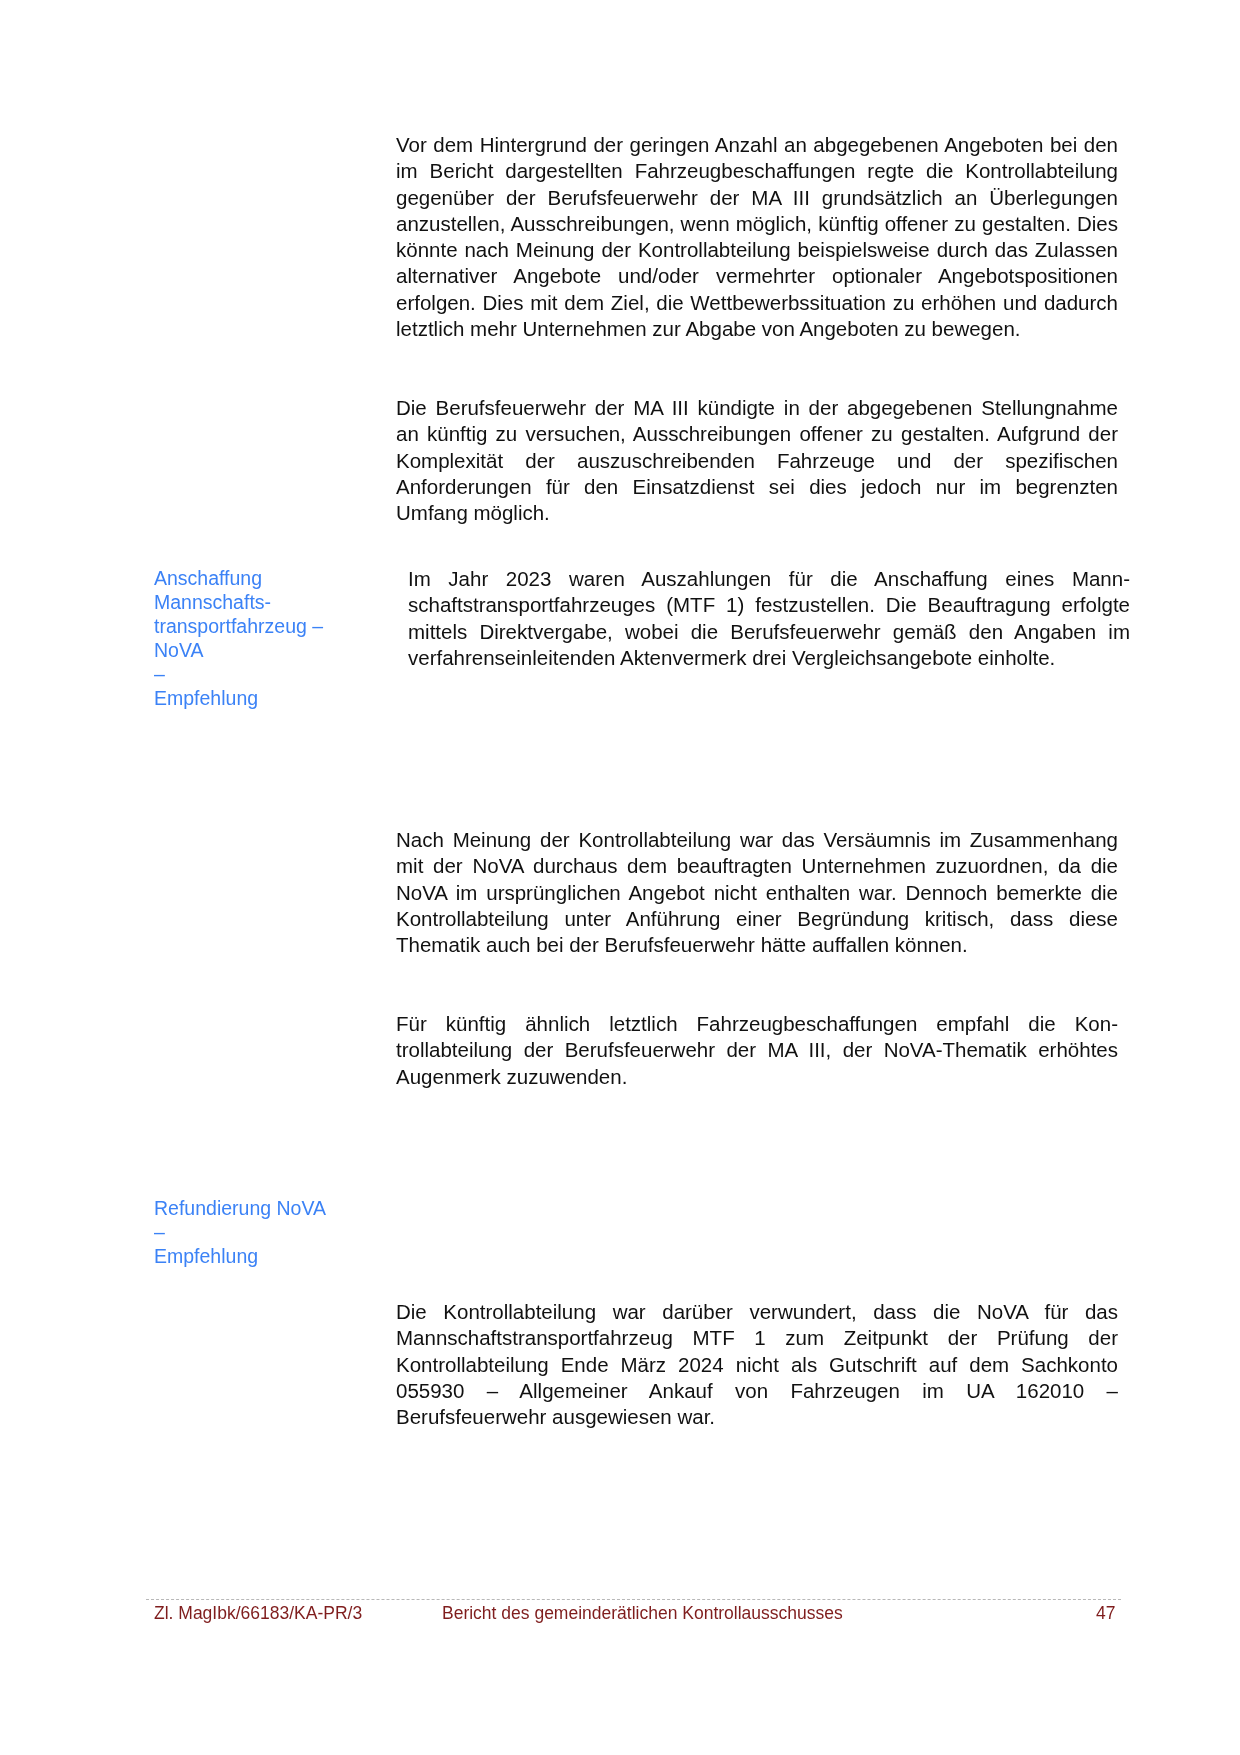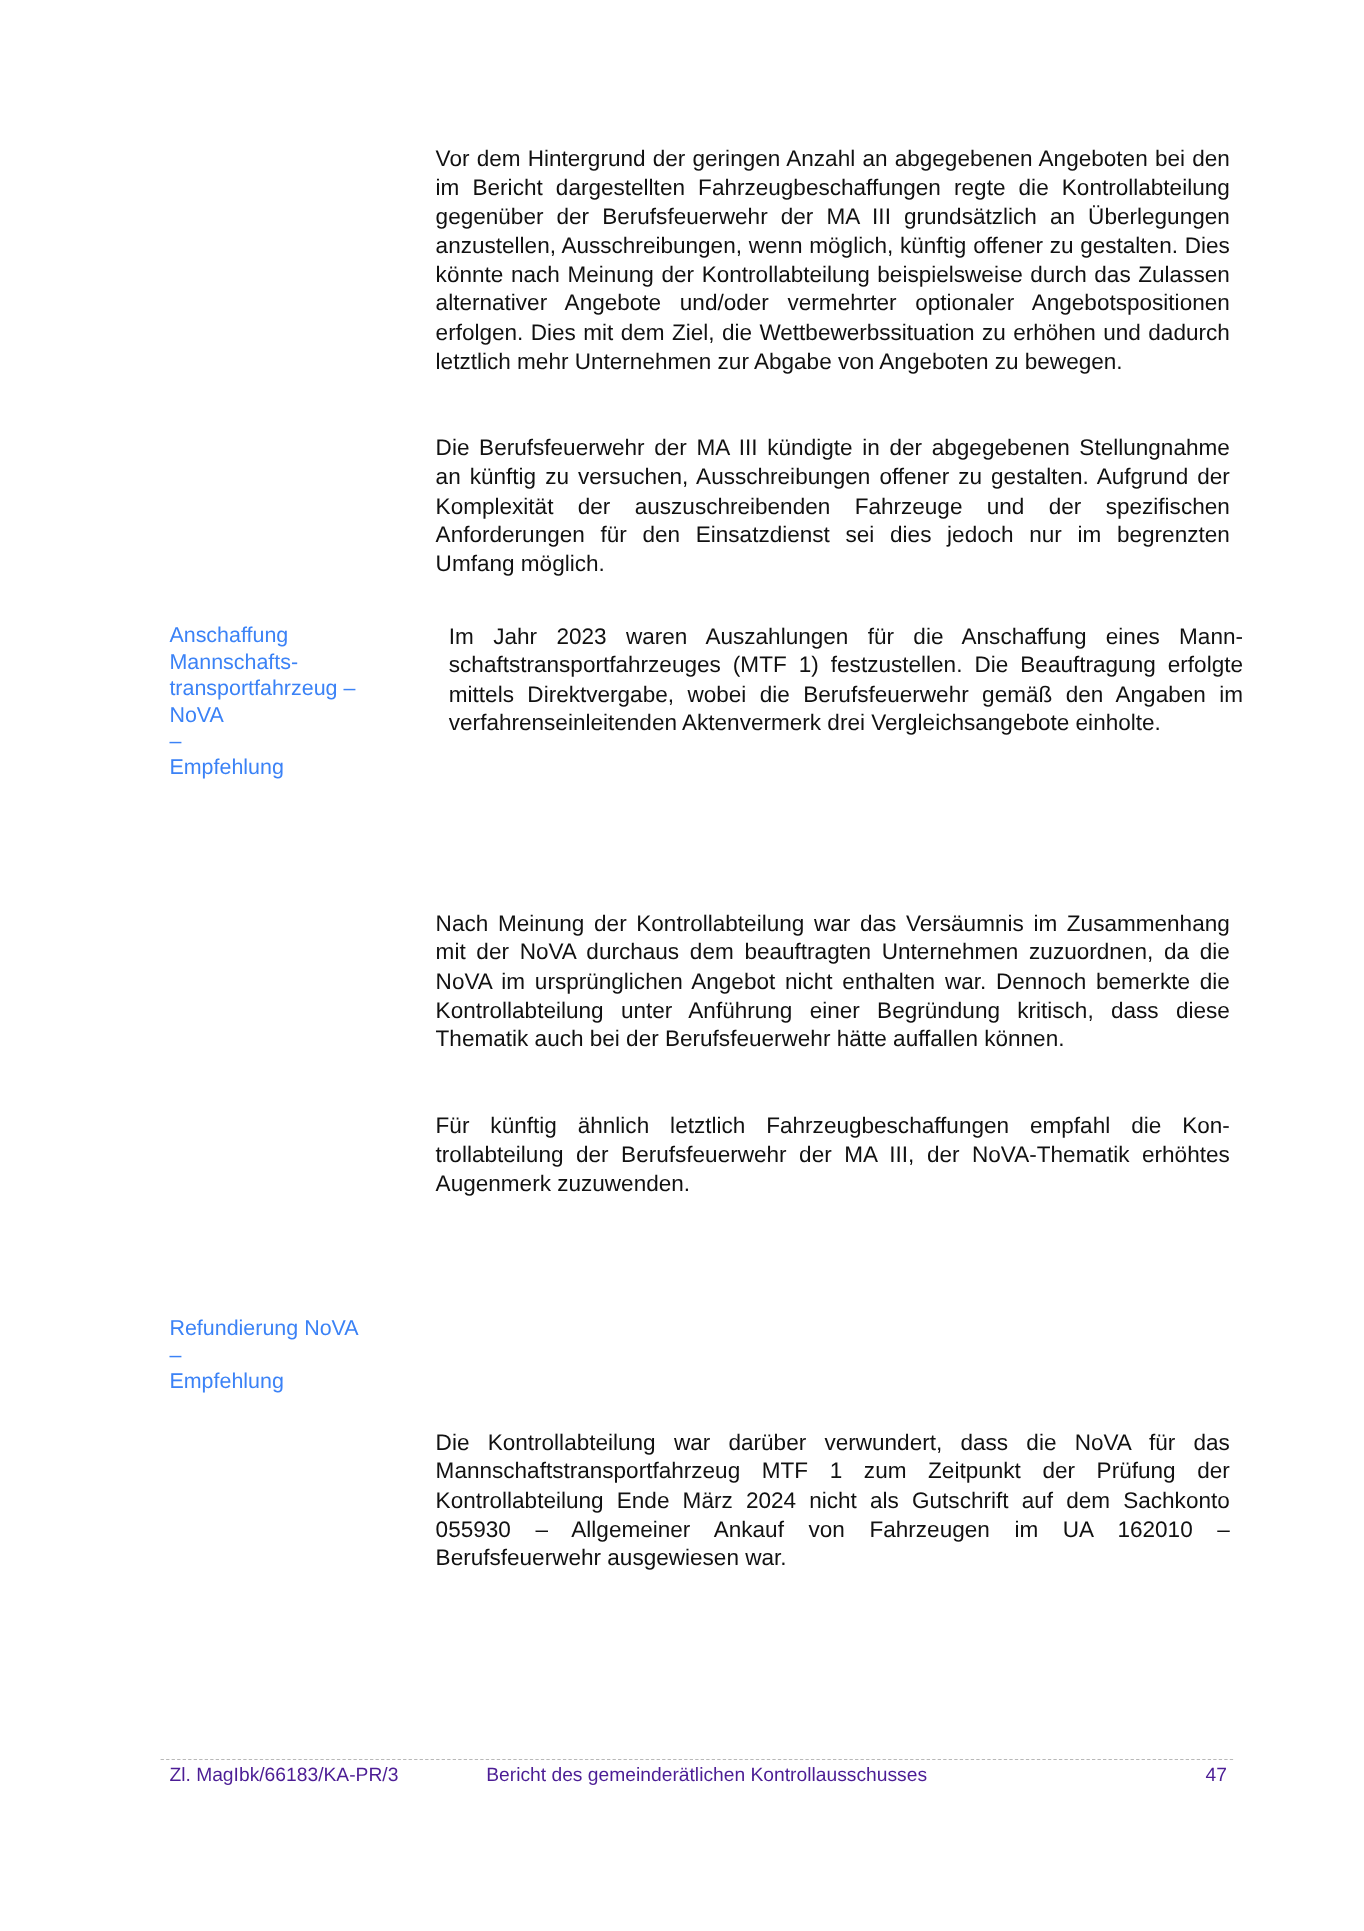--- a/index.html
+++ b/index.html
@@ -5,21 +5,21 @@
   html, body { margin: 0; padding: 0; background: #ffffff; }
   body { width: 1240px; height: 1755px; position: relative; overflow: hidden;
          font-family: "Liberation Sans", sans-serif; color: #111; }
   .page { position: absolute; left: 0; top: 0; width: 1240px; height: 1415px; }
   .margin-note { position: absolute; left: 154px; width: 220px; color: #3b82f6;
                  font-size: 19.5px; line-height: 24px; }
   .para { position: absolute; left: 396px; width: 722px; font-size: 20.5px;
           line-height: 26.3px; text-align: justify; hyphens: manual; }
   .footer-line { position: absolute; left: 146px; top: 1599px; width: 975px; height: 0;
                  border-top: 1.5px dashed #b8b8b8; }
-  .footer { position: absolute; top: 1603px; font-size: 17.5px; color: #4c1d95; }
+  .footer { position: absolute; top: 1603px; font-size: 17.5px; color: #7f1d1d; }
 </style>
 </head>
 <body>
 
 <div class="page">
 
   <p class="para" style="top:132px;margin:0;">Vor dem Hintergrund der geringen Anzahl an abgegebenen Angeboten bei den im Bericht dargestellten Fahrzeugbeschaffungen regte die Kontrollabteilung gegenüber der Berufsfeuerwehr der MA III grund­sätzlich an Überlegungen anzustellen, Ausschreibungen, wenn möglich, künftig offener zu gestalten. Dies könnte nach Meinung der Kontroll­abteilung beispielsweise durch das Zulassen alternativer Angebote und/oder vermehrter optionaler Angebotspositionen erfolgen. Dies mit dem Ziel, die Wettbewerbssituation zu erhöhen und dadurch letztlich mehr Unternehmen zur Abgabe von Angeboten zu bewegen.</p>
   <p class="para" style="top:395px;margin:0;">Die Berufsfeuerwehr der MA III kündigte in der abgegebenen Stellung­nahme an künftig zu versuchen, Ausschreibungen offener zu gestalten. Aufgrund der Komplexität der auszuschreibenden Fahrzeuge und der spezifischen Anforderungen für den Einsatzdienst sei dies jedoch nur im begrenzten Umfang möglich.</p>
 
   <div class="margin-note" style="top:566px;">

